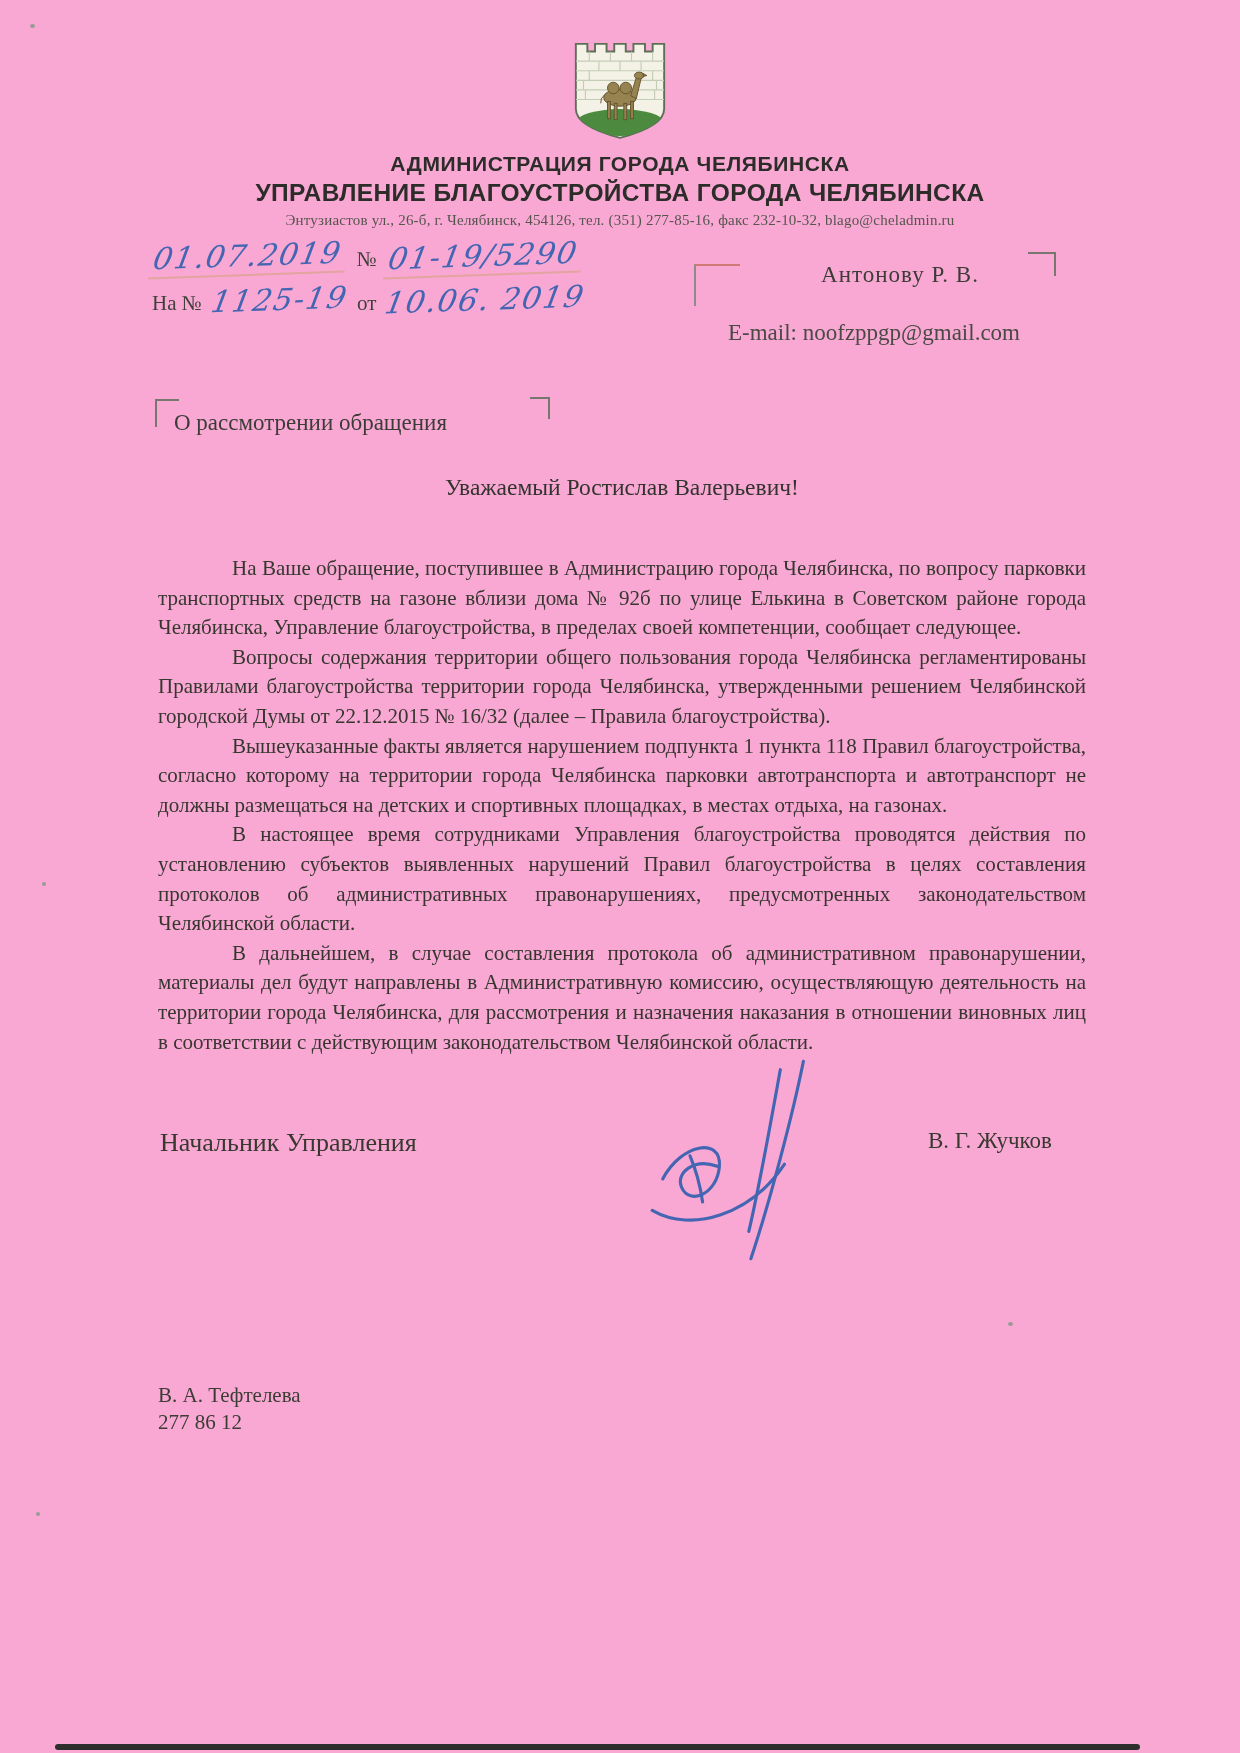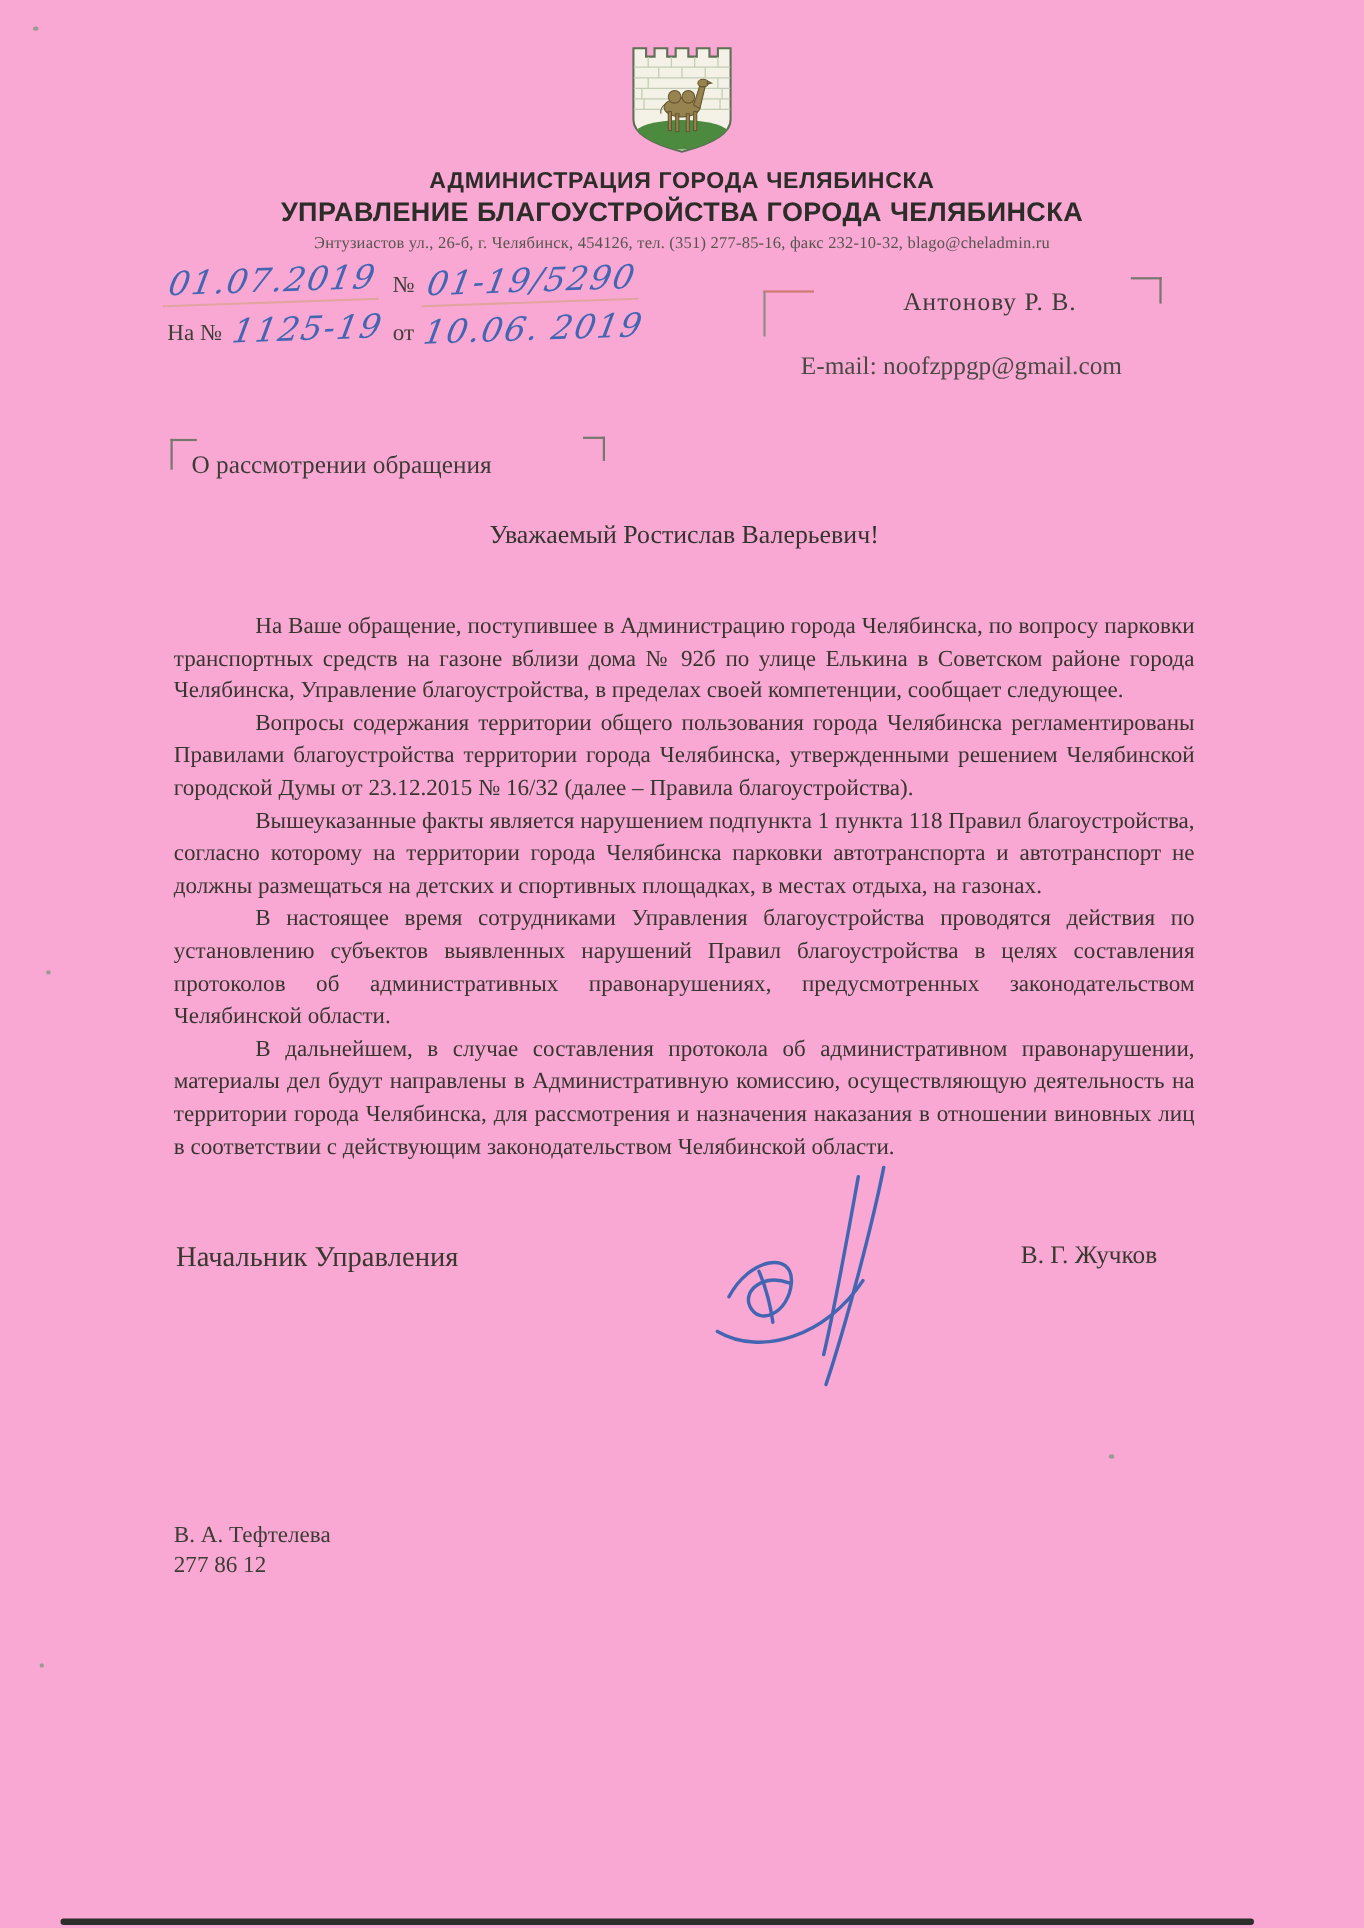--- a/index.html
+++ b/index.html
@@ -135,21 +135,21 @@
   </div>
 
   <div class="corner-sl" style="left:155px;top:399px;"></div>
   <div class="corner-sr" style="left:530px;top:397px;"></div>
   <div class="subject">О рассмотрении обращения</div>
 
   <div class="salutation">Уважаемый Ростислав Валерьевич!</div>
 
   <div class="body-text">
     <p>На Ваше обращение, поступившее в Администрацию города Челябинска, по вопросу парковки транспортных средств на газоне вблизи дома № 92б по улице Елькина в Советском районе города Челябинска, Управление благоустройства, в пределах своей компетенции, сообщает следующее.</p>
-    <p>Вопросы содержания территории общего пользования города Челябинска регламентированы Правилами благоустройства территории города Челябинска, утвержденными решением Челябинской городской Думы от 23.12.2015  № 16/32 (далее – Правила благоустройства).</p>
+    <p>Вопросы содержания территории общего пользования города Челябинска регламентированы Правилами благоустройства территории города Челябинска, утвержденными решением Челябинской городской Думы от 22.12.2015  № 16/32 (далее – Правила благоустройства).</p>
     <p>Вышеуказанные факты является нарушением подпункта 1 пункта 118 Правил благоустройства, согласно которому на территории города Челябинска парковки автотранспорта и автотранспорт не должны размещаться на детских и спортивных площадках, в местах отдыха, на газонах.</p>
     <p>В настоящее время сотрудниками Управления благоустройства проводятся действия по установлению субъектов выявленных нарушений Правил благоустройства в целях составления протоколов об административных правонарушениях, предусмотренных законодательством Челябинской области.</p>
     <p>В дальнейшем, в случае составления протокола об административном правонарушении, материалы дел будут направлены в Административную комиссию, осуществляющую деятельность на  территории города Челябинска, для рассмотрения и назначения наказания в отношении виновных лиц в соответствии с действующим законодательством Челябинской области.</p>
   </div>
 
   <div class="sig-title">Начальник Управления</div>
   <svg class="sig-scrawl" width="220" height="210" viewBox="0 0 200 200">
     <g fill="none" stroke="#4466b2" stroke-width="3" stroke-linecap="round">
       <path d="M168,6 C158,56 136,140 118,194"></path>
       <path d="M146,14 C138,58 126,126 116,168"></path>

